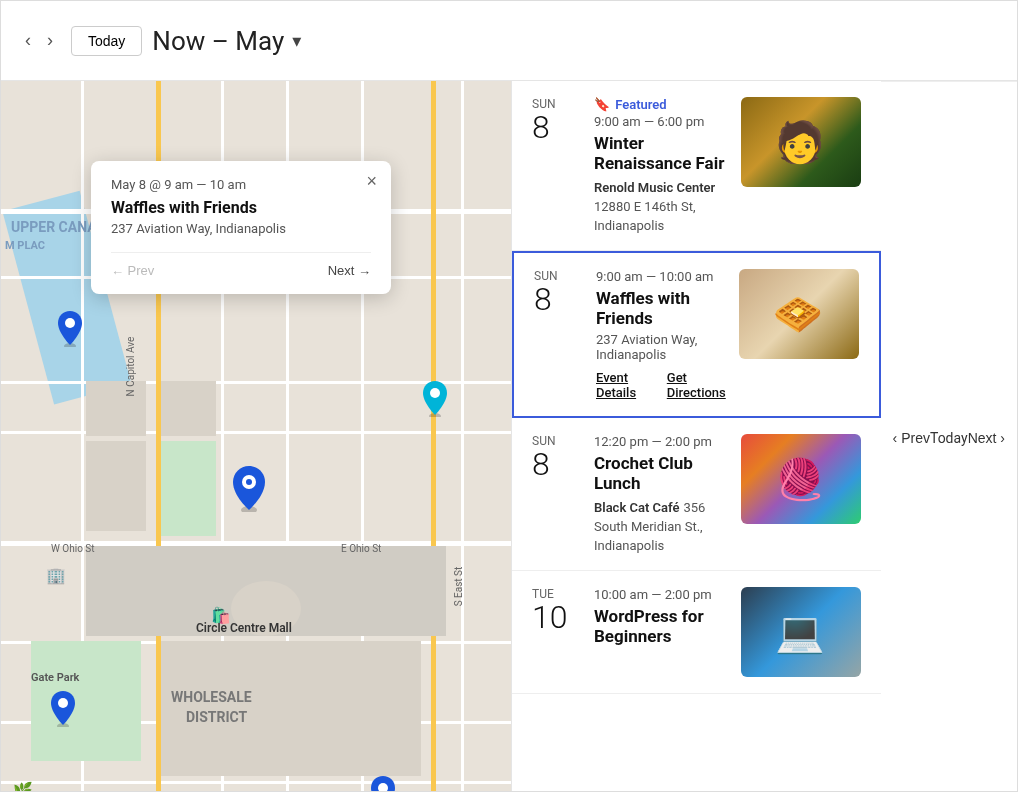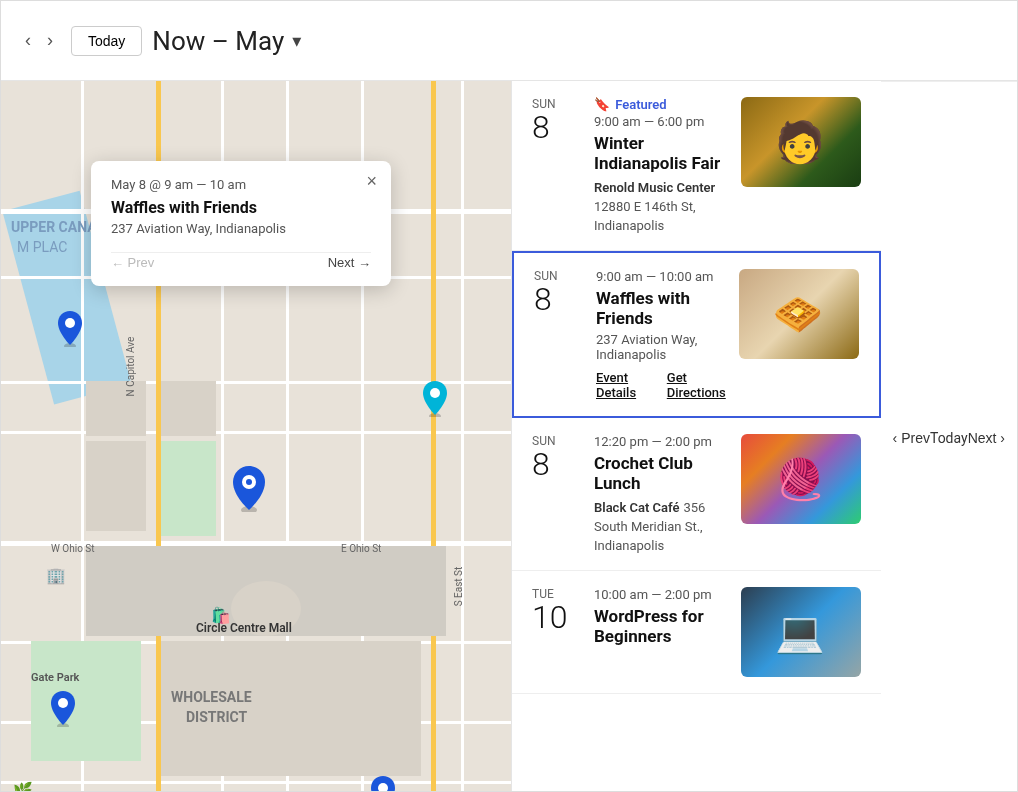--- a/index.html
+++ b/index.html
@@ -101,21 +101,21 @@
     .popup-address {
       font-size: 13px;
       color: #555;
       margin-bottom: 16px;
     }
     .popup-nav {
       display: flex;
       justify-content: space-between;
       align-items: center;
       border-top: 1px solid #eee;
-      padding-top: 2px;
+      padding-top: 10px;
     }
     .popup-nav-btn {
       background: none;
       border: none;
       cursor: pointer;
       font-size: 13px;
       color: #444;
       display: flex;
       align-items: center;
       gap: 4px;
@@ -350,21 +350,21 @@
     <div style="position:absolute;top:300px;left:85px;width:60px;height:55px;background:#d8d2c8;"></div>
     <div style="position:absolute;top:360px;left:85px;width:60px;height:90px;background:#d8d2c8;"></div>
     <div style="position:absolute;top:300px;left:160px;width:55px;height:55px;background:#d8d2c8;"></div>
     <div style="position:absolute;top:360px;left:160px;width:55px;height:95px;background:#c8e6c9;"></div>
     <div style="position:absolute;top:560px;left:30px;width:110px;height:120px;background:#c8e6c9;"></div>
     <div style="position:absolute;top:560px;left:160px;width:260px;height:135px;background:#d8d2c8;"></div>
     <div style="position:absolute;top:465px;left:85px;width:360px;height:90px;background:#d0ccc4;"></div>
     <div style="position:absolute;top:500px;left:230px;width:70px;height:55px;background:#d8d2c8;border-radius:50%;"></div>
 
     <div style="position:absolute;top:138px;left:10px;font-size:14px;font-weight:700;color:#7a9cbf;">UPPER CANAL</div>
-    <div style="position:absolute;top:158px;left:16px;font-size:14px;font-weight:400;color:#7a9cbf;">M PLAC</div>
+    <div style="position:absolute;top:158px;left:4px;font-size:11px;font-weight:700;color:#7a9cbf;">M PLAC</div>
     <div style="position:absolute;top:540px;left:195px;font-size:12px;font-weight:600;color:#333;">Circle Centre Mall</div>
     <div style="position:absolute;top:608px;left:170px;font-size:14px;font-weight:700;color:#777;">WHOLESALE</div>
     <div style="position:absolute;top:628px;left:185px;font-size:14px;font-weight:700;color:#777;">DISTRICT</div>
     <div style="position:absolute;top:590px;left:30px;font-size:11px;font-weight:600;color:#555;">Gate Park</div>
 
     <div style="position:absolute;top:125px;left:290px;font-size:10px;color:#666;">10th St</div>
     <div style="position:absolute;top:462px;left:50px;font-size:10px;color:#666;">W Ohio St</div>
     <div style="position:absolute;top:462px;left:340px;font-size:10px;color:#666;">E Ohio St</div>
     <div style="position:absolute;top:280px;left:100px;font-size:10px;color:#666;transform:rotate(-90deg);transform-origin:center;">N Capitol Ave</div>
     <div style="position:absolute;top:500px;left:438px;font-size:10px;color:#666;transform:rotate(-90deg);transform-origin:center;">S East St</div>
@@ -434,21 +434,21 @@
         <div class="event-date-col">
           <div class="event-day-name">SUN</div>
           <div class="event-day-num">8</div>
         </div>
         <div class="event-info">
           <div class="event-featured">
             <span>🔖</span>
             <span>Featured</span>
           </div>
           <div class="event-time">9:00 am — 6:00 pm</div>
-          <div class="event-title">Winter Indianapolis Fair</div>
+          <div class="event-title">Winter Renaissance Fair</div>
           <div>
             <span class="event-venue">Renold Music Center</span>
             <span class="event-venue-addr"> 12880 E 146th St, Indianapolis</span>
           </div>
         </div>
         <div class="event-img">
           <div class="event-img-placeholder img-renaissance"></div>
         </div>
       </div>
 

